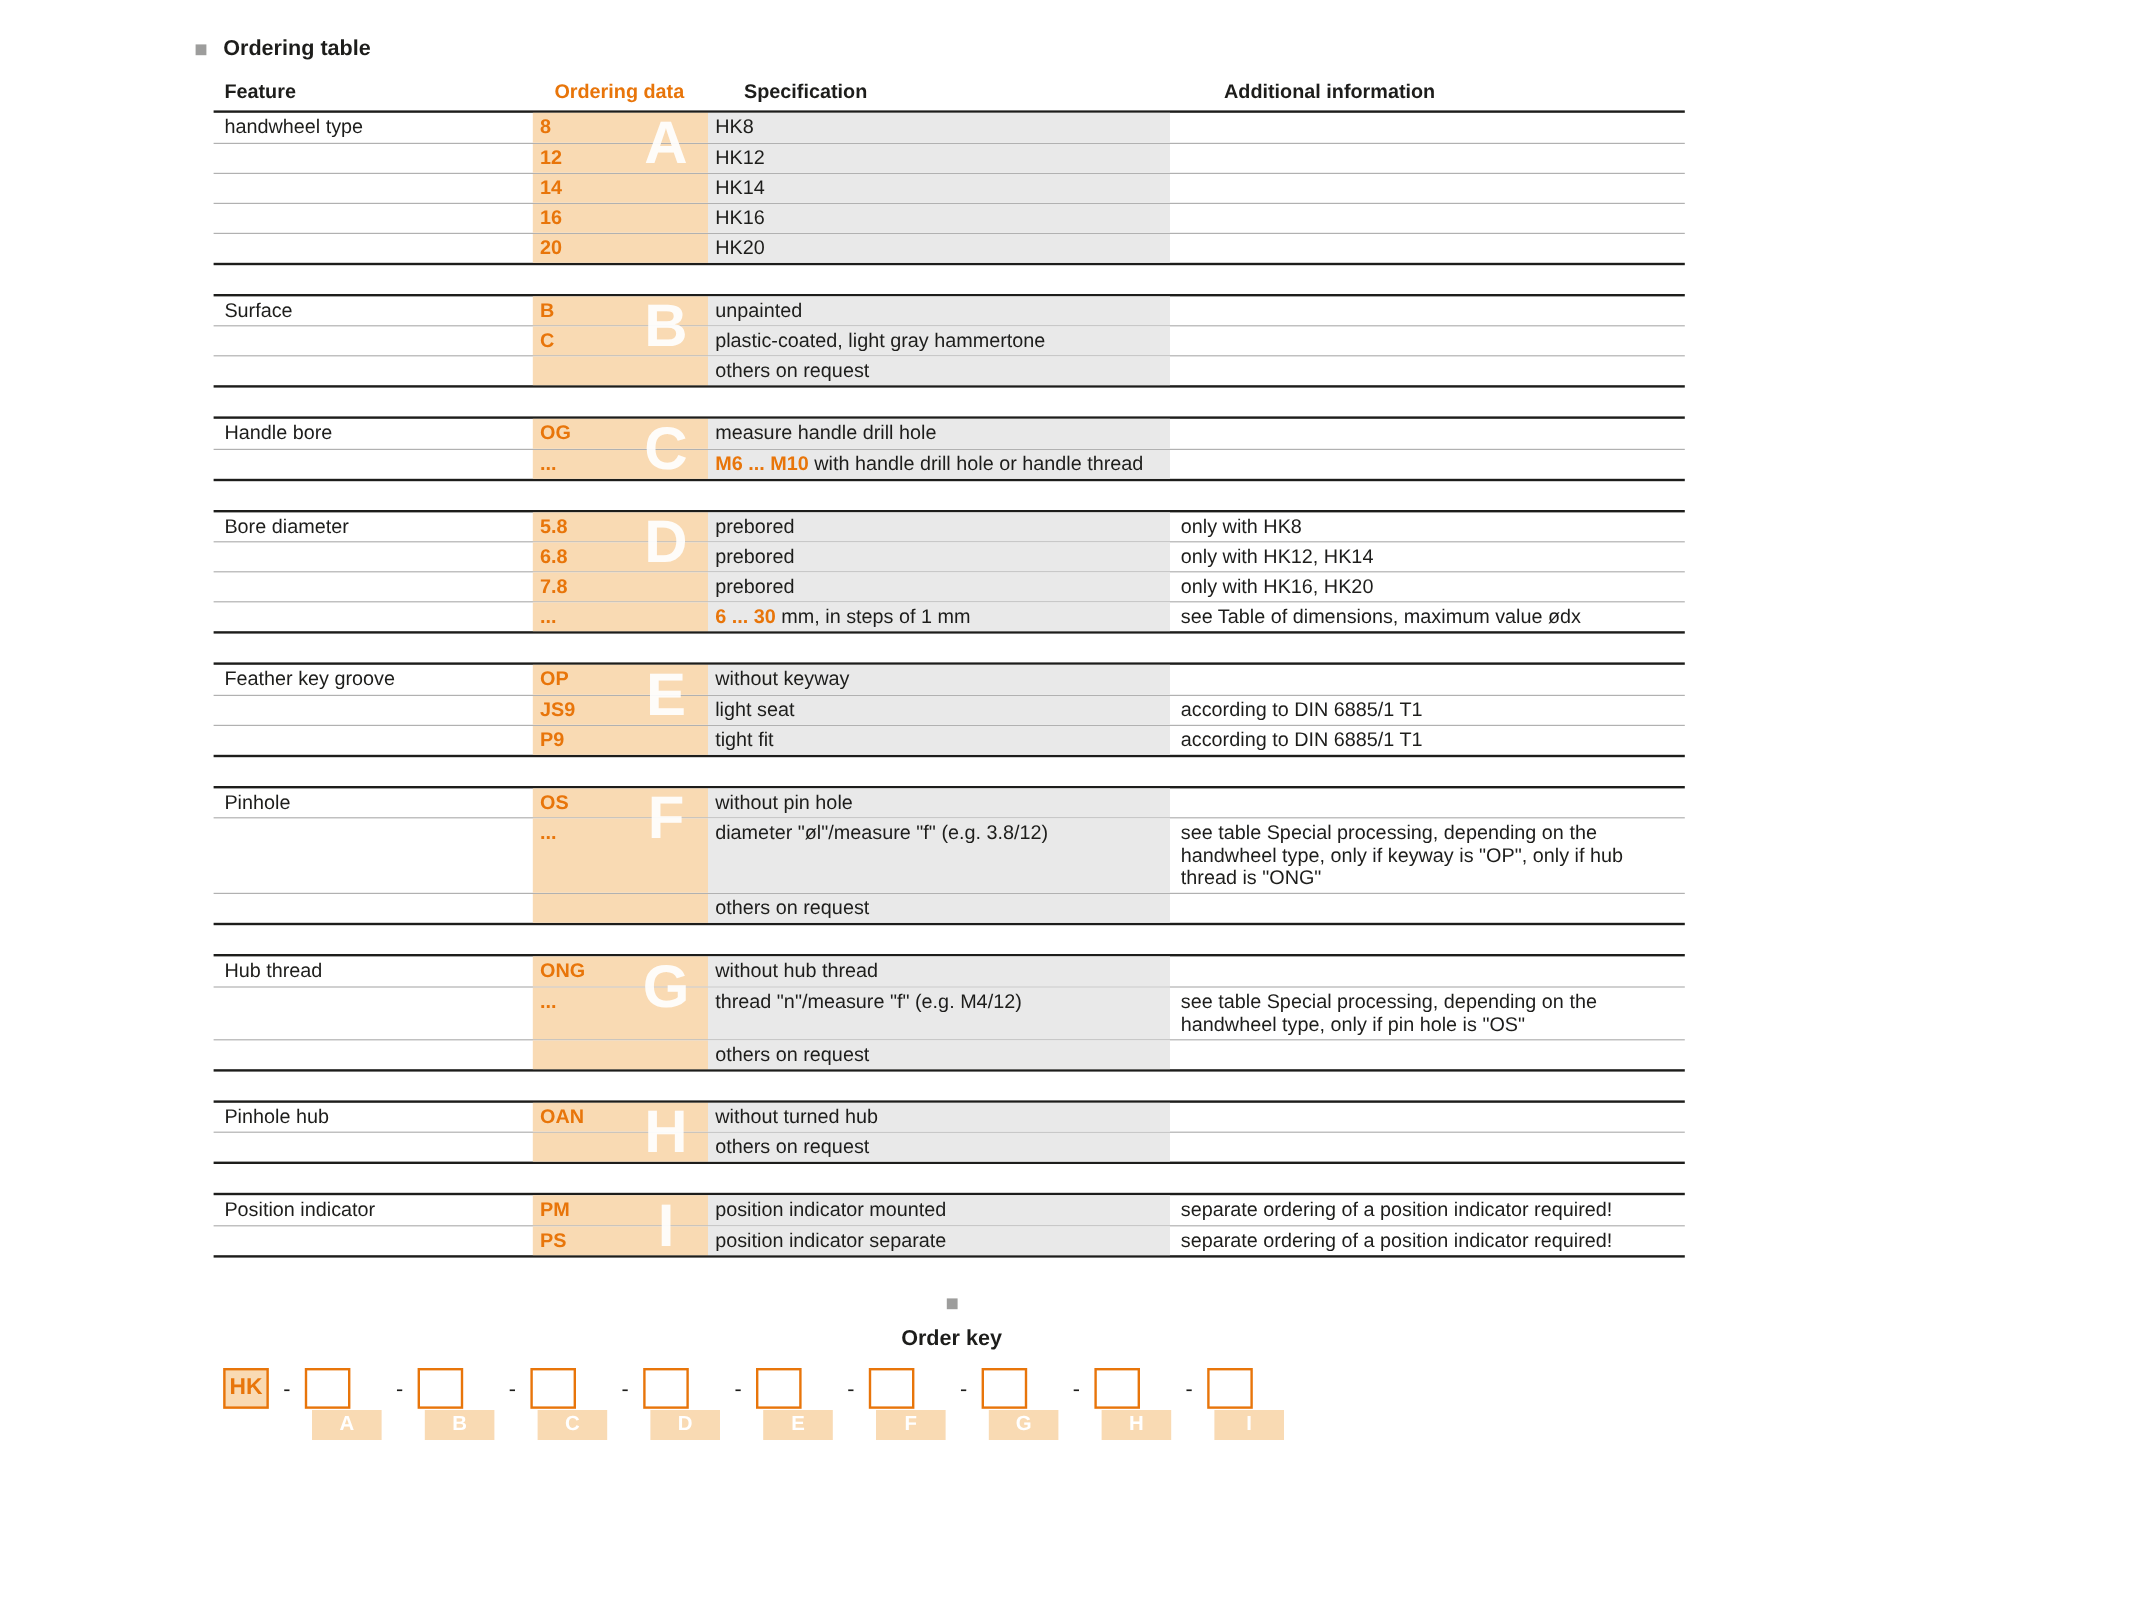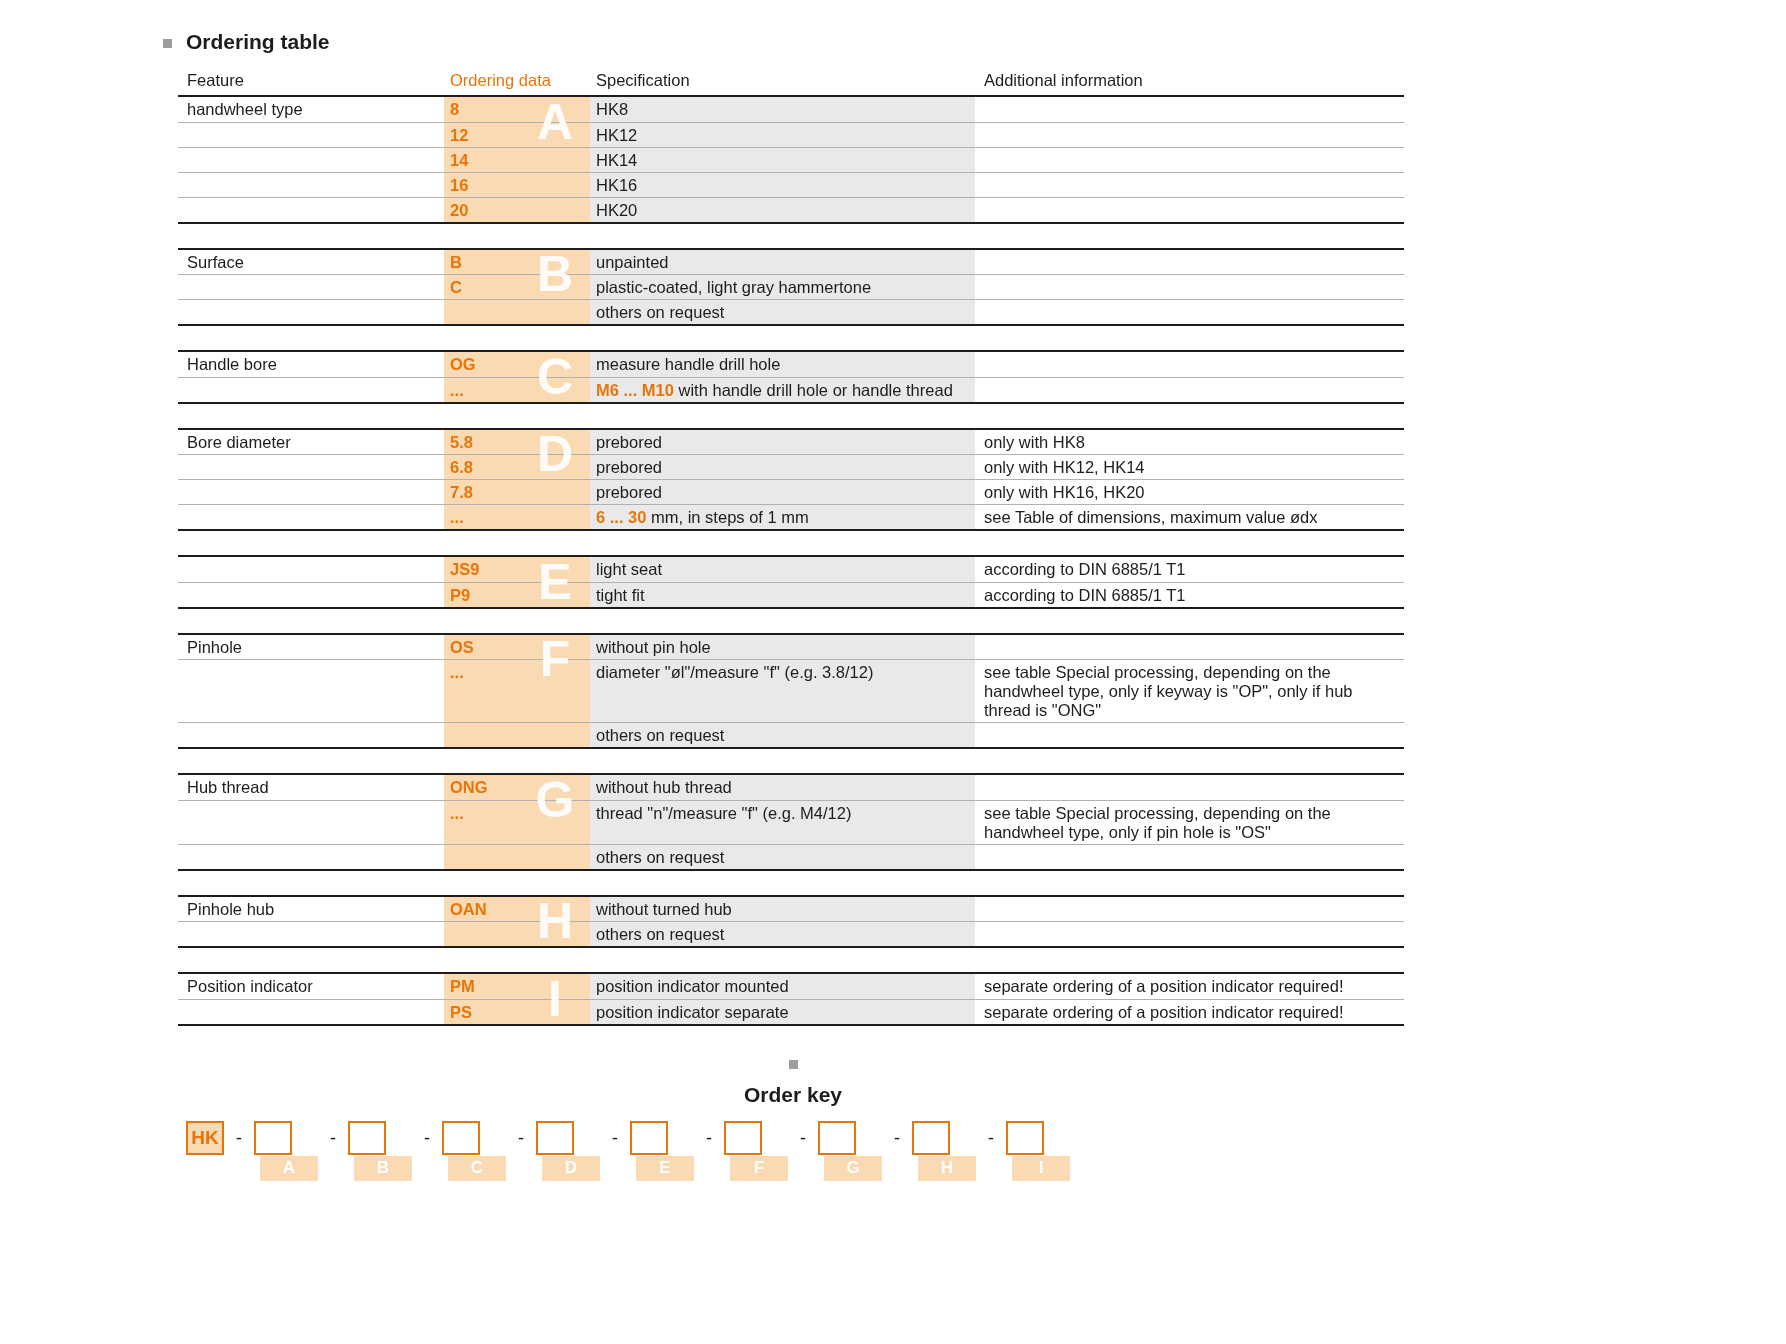--- a/index.html
+++ b/index.html
@@ -31,36 +31,37 @@
   }
   .bullet {
     width: 9px;
     height: 9px;
     background: var(--bullet, #9d9d9c);
     flex: 0 0 auto;
     margin-top: 2px;
   }
   .heading h2 {
     margin: 0;
-    font-size: 21px;
+    font-size: 18px;
     font-weight: bold;
     color: #1d1d1b;
   }
 
   
   .otable {
     width: 1226px;
     margin-left: 15px;
     font-size: 16.5px;
   }
   .thead {
     display: grid;
     grid-template-columns: 266px 146px 385px 429px;
     height: 27px;
-    font-weight: normal;
+    font-weight: bold;
+    gap: 12px;
   }
   .thead .h { padding-top: 3px; }
   .h-feature { padding-left: 9px; }
   .h-code { padding-left: 6px; color: var(--orange, #e8750a); }
   .h-spec { padding-left: 6px; }
   .h-info { padding-left: 9px; }
 
   .section {
     position: relative;
     border-top: 2px solid var(--border, #1d1d1b);
@@ -264,20 +265,26 @@
             <div class="trow">
               <div class="cell feature"></div>
               <div class="cell code">...</div>
               <div class="cell spec"><span class="hl">6 ... 30</span> mm, in steps of 1 mm</div>
               <div class="cell info">see Table of dimensions, maximum value ødx</div>
             </div>
             <div class="big-letter">D</div>
           </div>
           <div class="section">
             <div class="trow">
+              <div class="cell feature">Feather key groove</div>
+              <div class="cell code">OP</div>
+              <div class="cell spec">without keyway</div>
+              <div class="cell info"></div>
+            </div>
+            <div class="trow">
               <div class="cell feature"></div>
               <div class="cell code">JS9</div>
               <div class="cell spec">light seat</div>
               <div class="cell info">according to DIN 6885/1 T1</div>
             </div>
             <div class="trow">
               <div class="cell feature"></div>
               <div class="cell code">P9</div>
               <div class="cell spec">tight fit</div>
               <div class="cell info">according to DIN 6885/1 T1</div>

